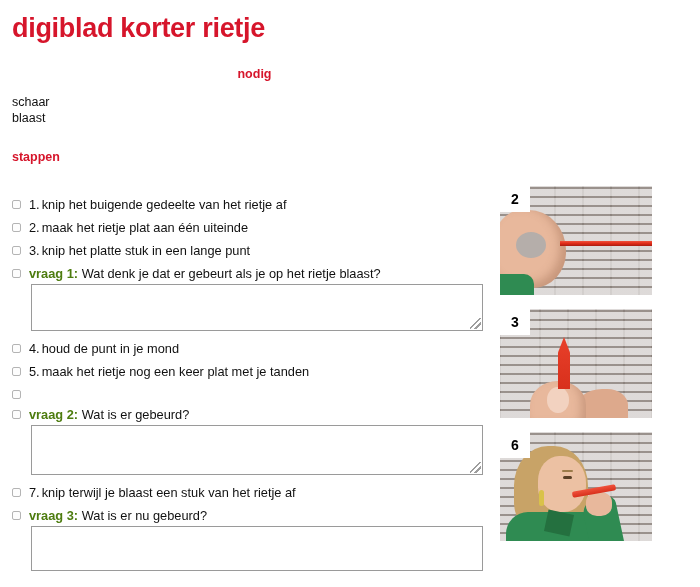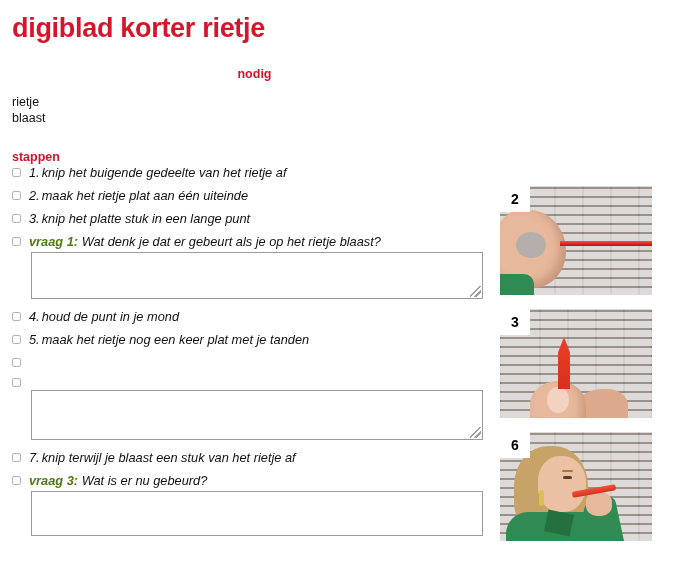--- a/index.html
+++ b/index.html
@@ -52,22 +52,21 @@
   .section-head.stappen { margin-top: 23px; }
 
   .materials {
     margin-top: 12px;
     font-size: 12.5px;
     line-height: 16.5px;
   }
   .materials div { white-space: pre; }
 
   .steps {
-    margin-top: 0;
-    font-style: italic;
+    margin-top: 32px;
   }
 
   .row {
     display: flex;
     align-items: flex-start;
     margin-bottom: 8px;
   }
   .row.q { margin-bottom: 3px; }
 
   .cb {
@@ -357,21 +356,21 @@
 
 <div class="page">
 
   <div class="content">
 
     <h1 class="doc-title">digiblad korter rietje</h1>
 
     <div class="section-head nodig">nodig</div>
 
     <div class="materials">
-      <div>rietje</div>
+      <div>schaar</div>
       <div>blaast</div>
     </div>
 
     <div class="section-head stappen">stappen</div>
 
     <div class="steps">
 
       <div class="row">
         <span class="cb"></span>
         <span class="row-text">
@@ -418,20 +417,24 @@
           <span class="num">5.</span><span>maak het rietje nog een keer plat met je tanden</span>
         </span>
       </div>
 
       <div class="row">
         <span class="cb"></span>
       </div>
 
       <div class="row q">
         <span class="cb"></span>
+        <span class="row-text">
+          <span class="qlabel">vraag 2:</span>
+          <span>Wat is er gebeurd?</span>
+        </span>
       </div>
       <div class="answer-box tall">
         <span class="grip"></span>
       </div>
       <div class="gap-after-box"></div>
 
       <div class="row">
         <span class="cb"></span>
         <span class="row-text">
           <span class="num">7.</span><span>knip terwijl je blaast een stuk van het rietje af</span>

